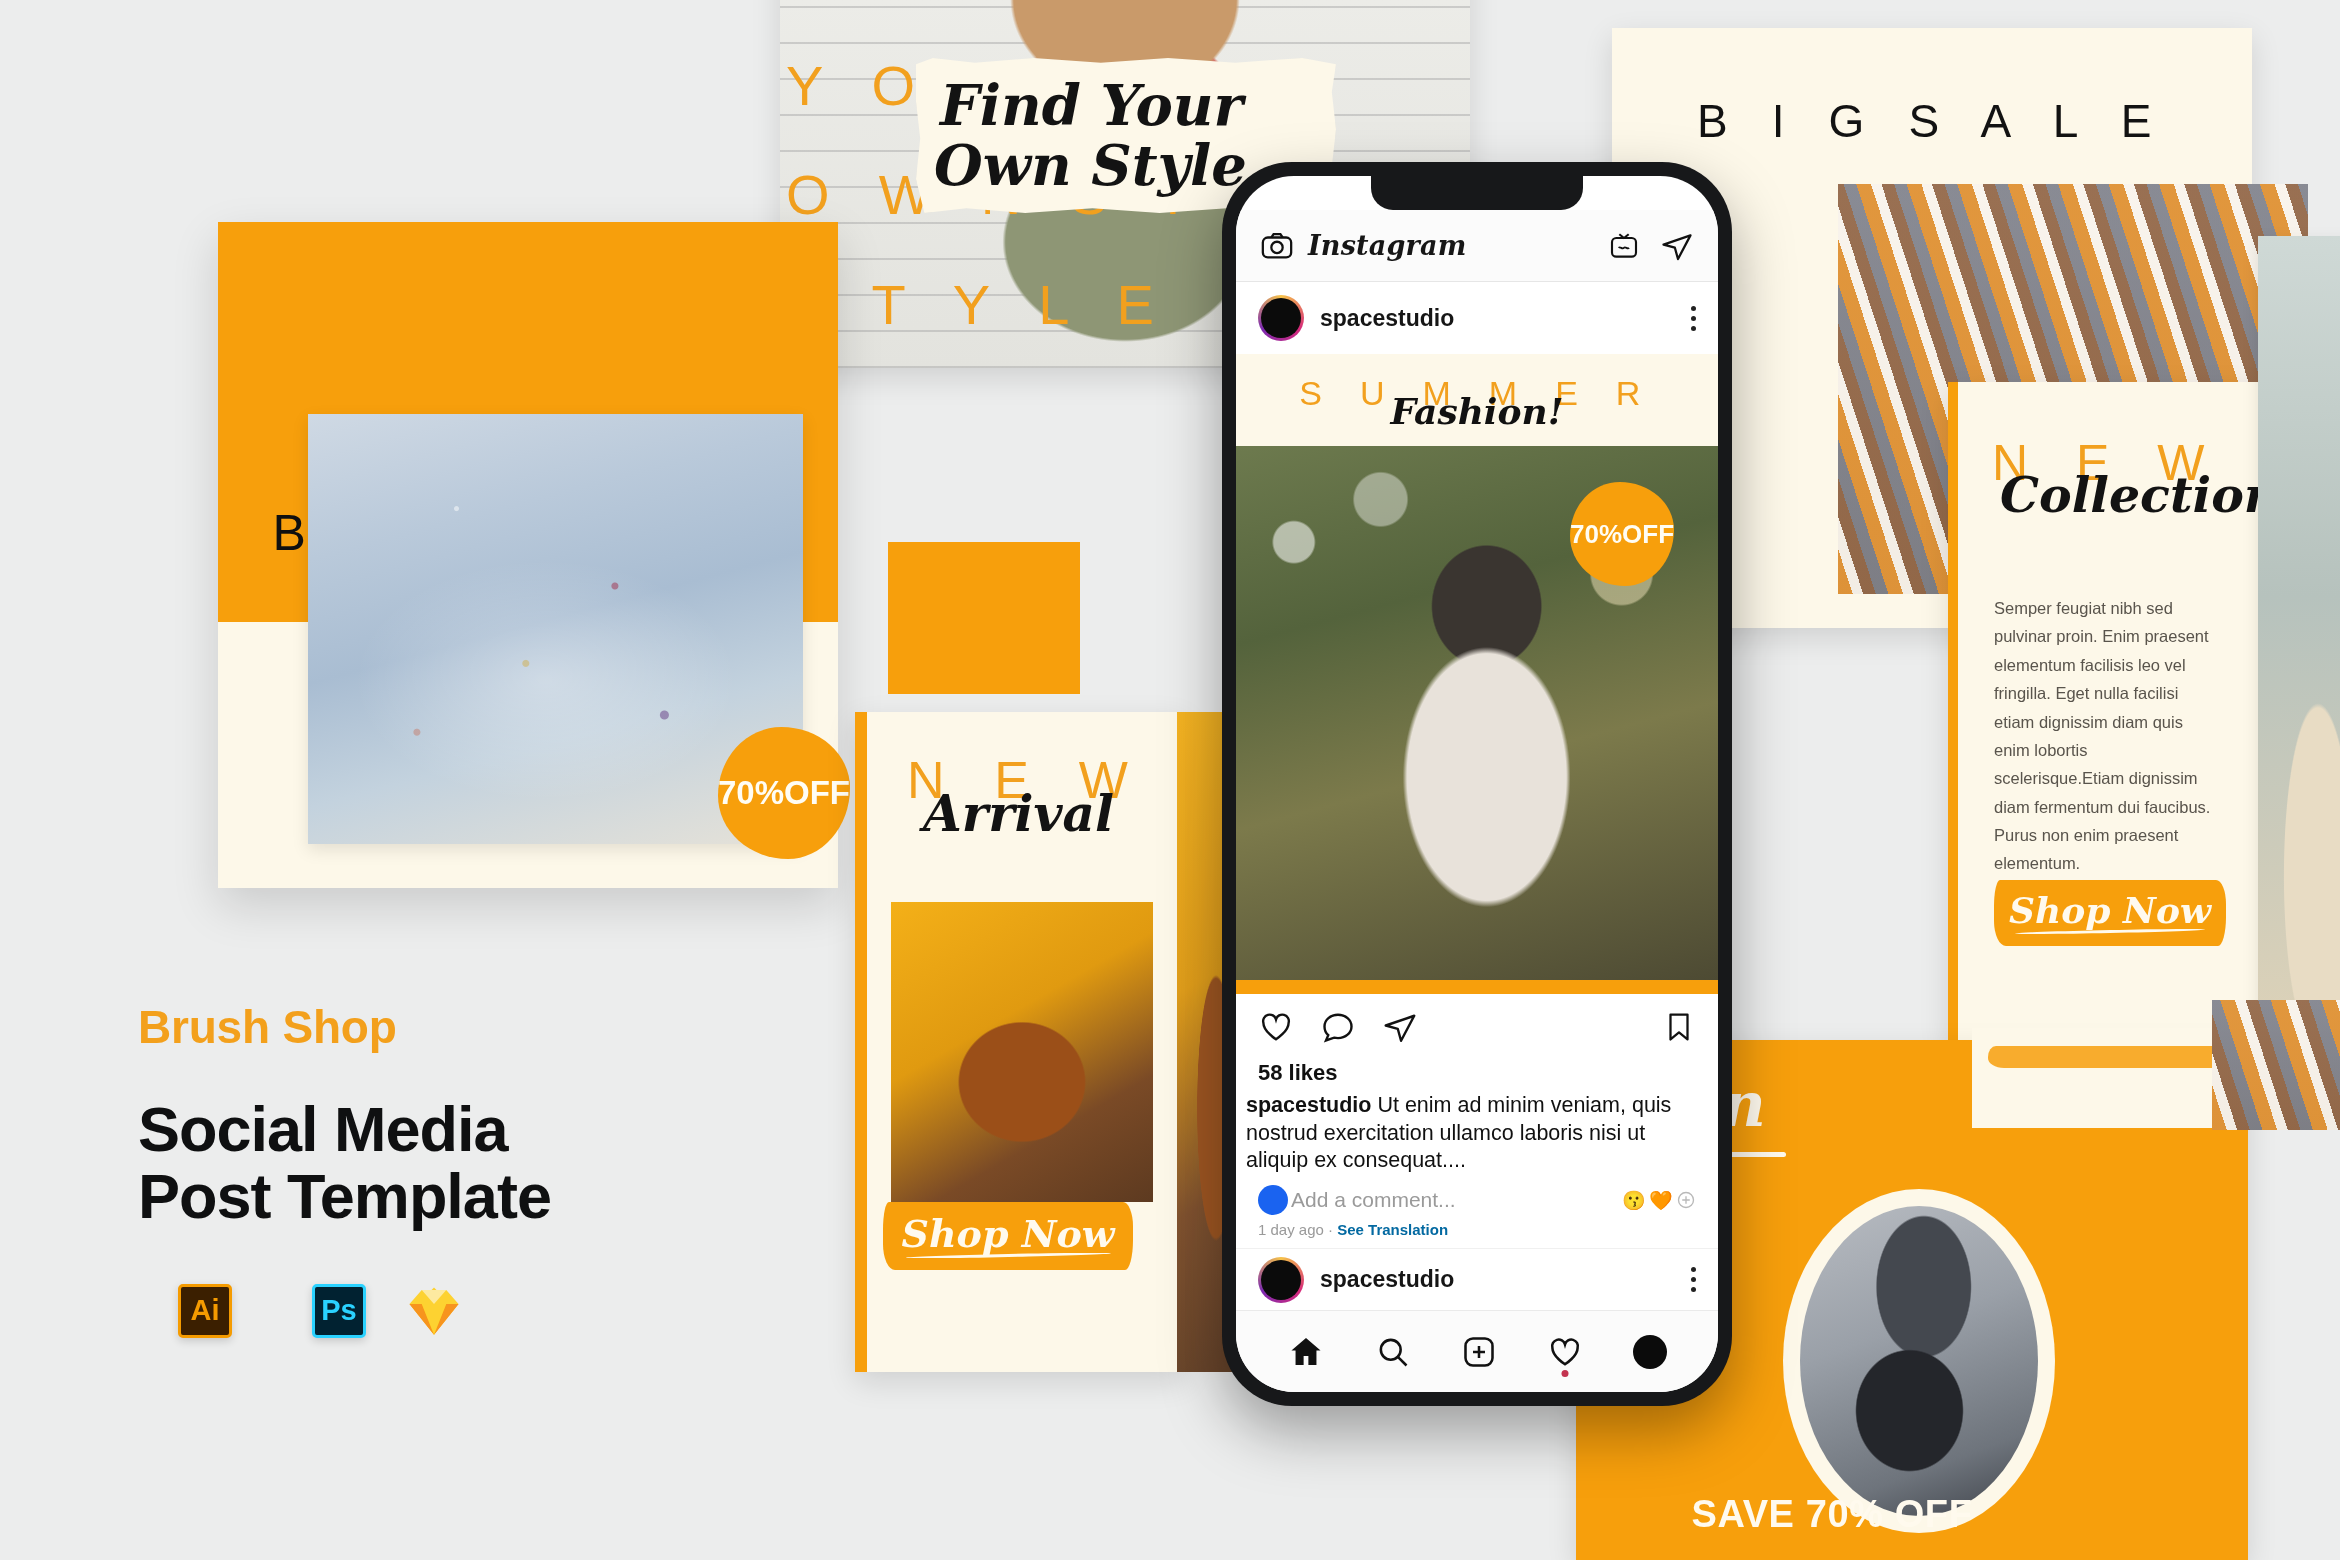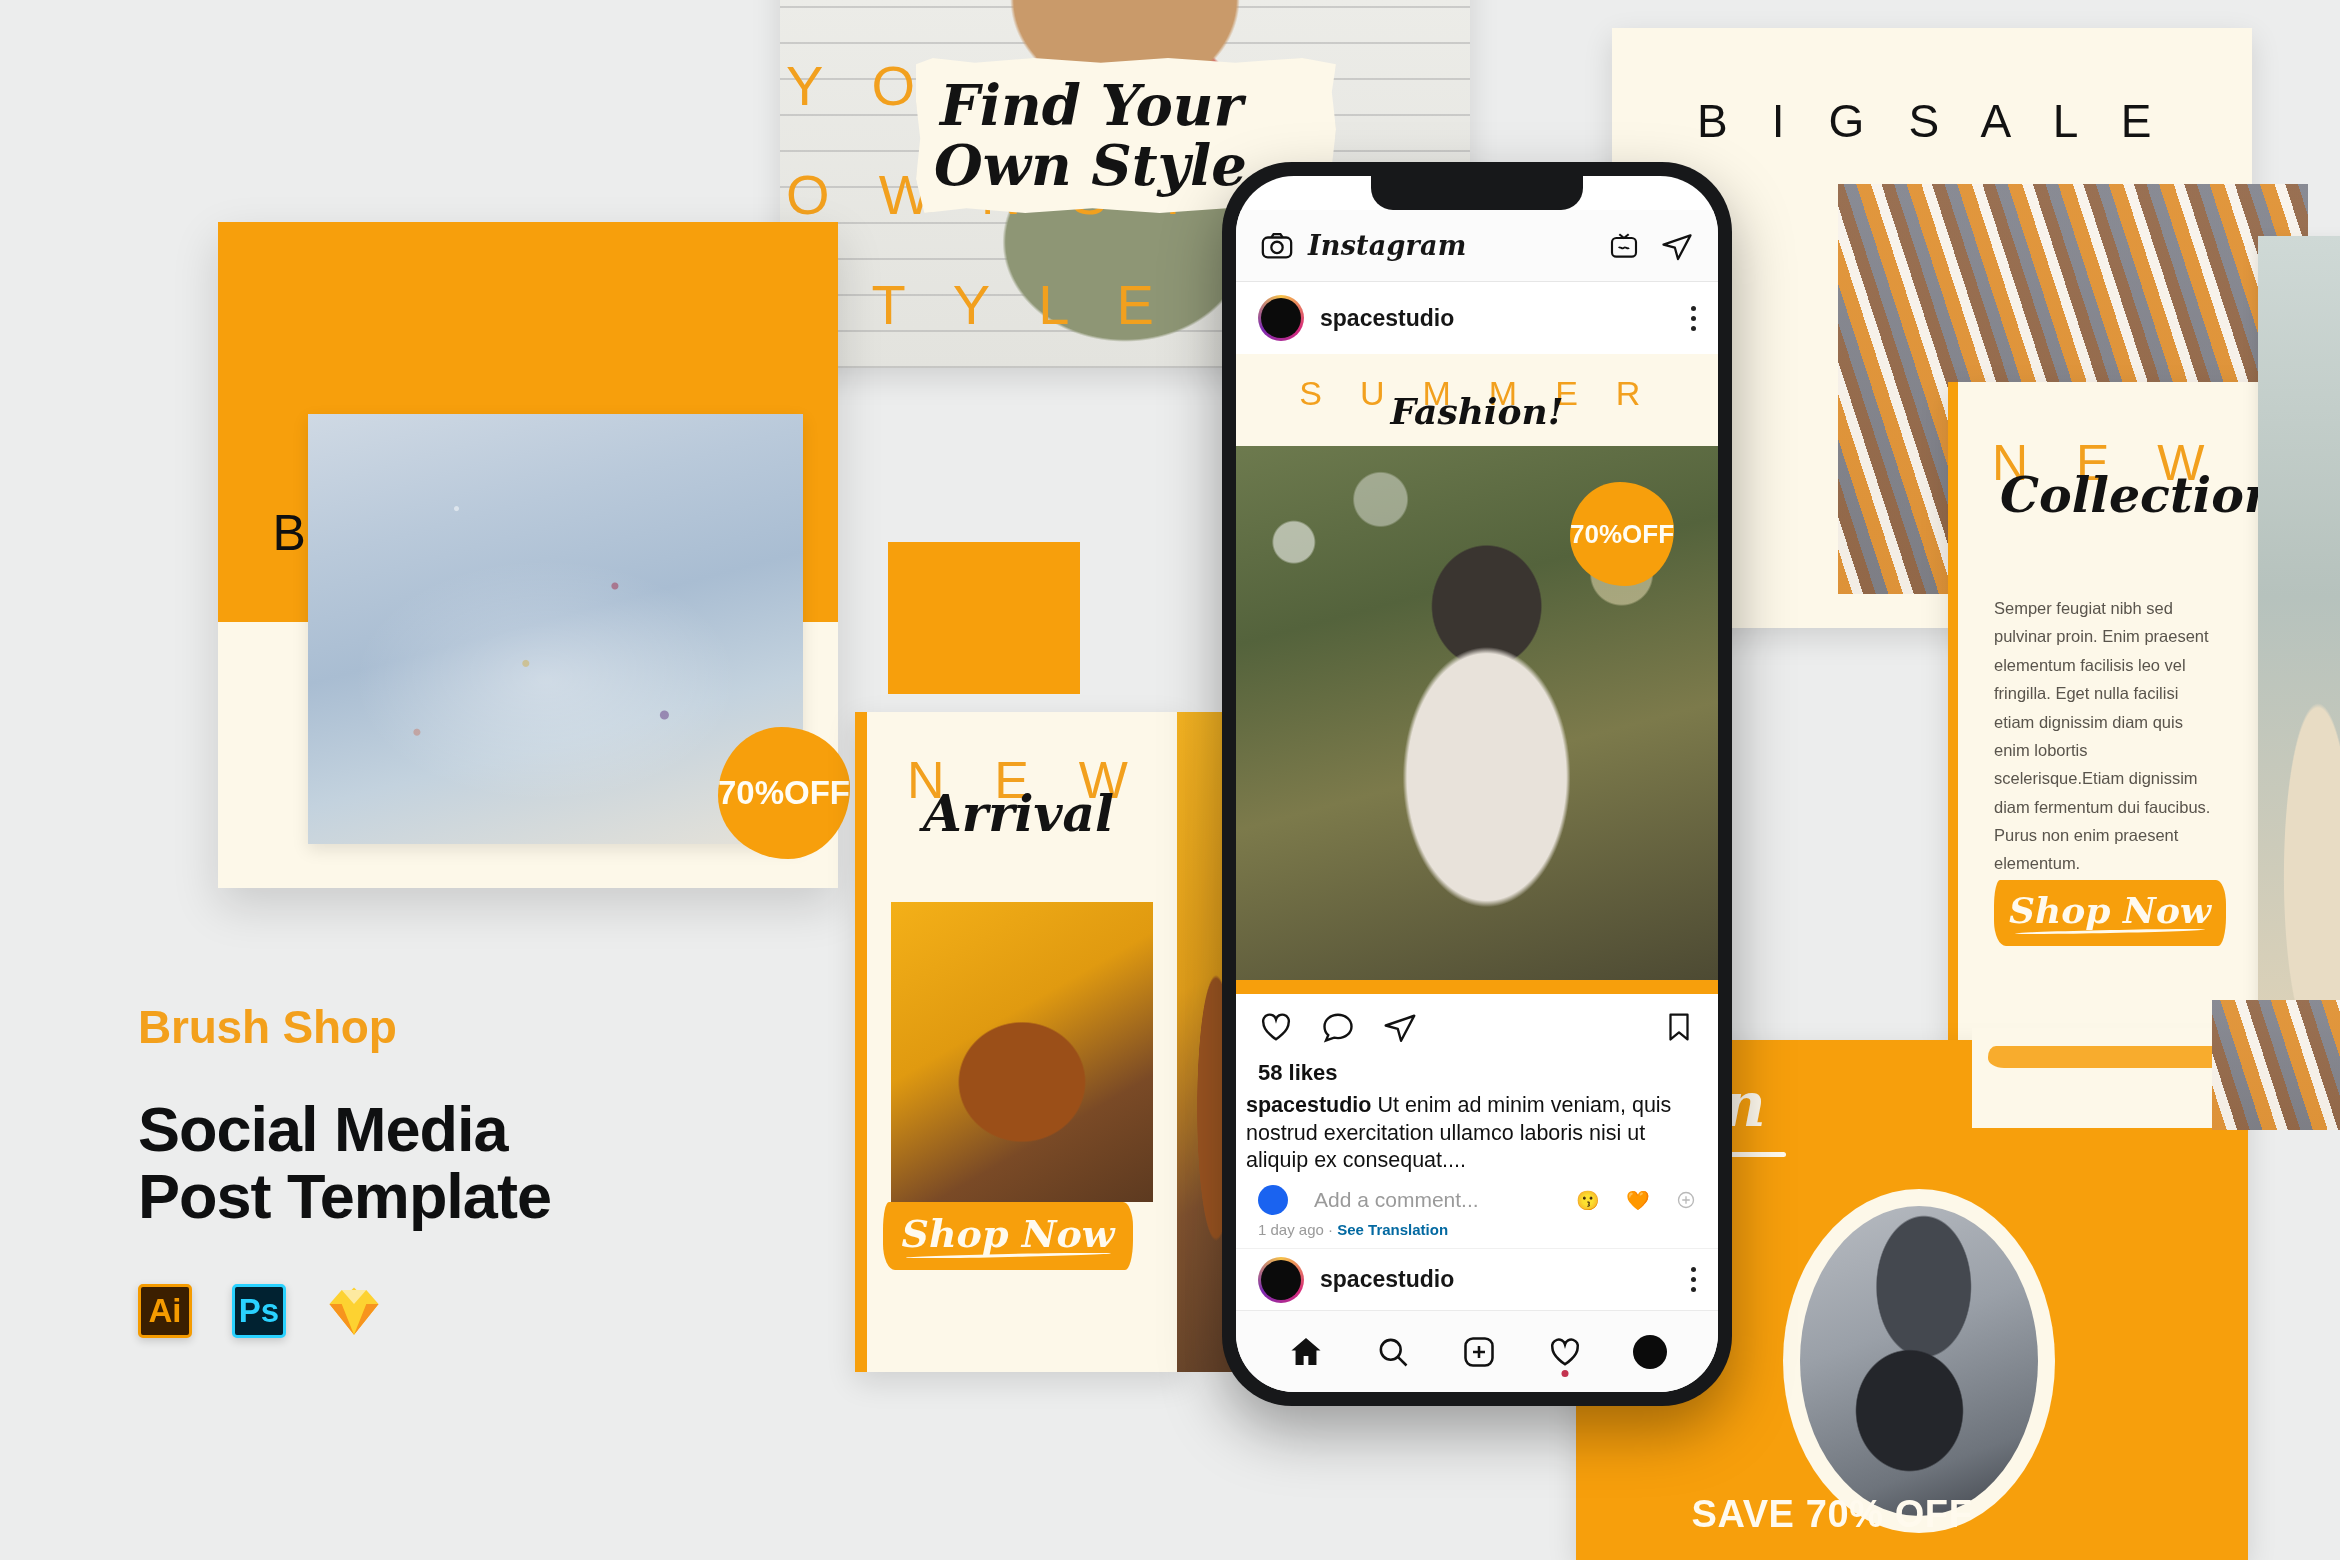--- a/index.html
+++ b/index.html
@@ -180,21 +180,21 @@
   .ig-photo { flex: 1 1 auto; position: relative; }
   .ig-strip { flex: 0 0 14px; background: #f79f0c; }
   .ig-actions {
     flex: 0 0 66px; display:flex; align-items:center; gap:26px; padding: 0 22px;
   }
   .ig-actions .grow { flex: 1; }
   .ig-likes { padding: 0 22px 4px; font-size: 22px; font-weight: bold; color:#111; }
   .ig-caption { padding: 2px 10px 0; font-size: 21.5px; line-height: 1.28; color:#111; }
   .ig-caption b { font-weight: bold; }
   .ig-comment {
-    display:flex; align-items:center; gap:26px; padding: 10px 22px 0;
+    display:flex; align-items:center; gap:3px; padding: 10px 22px 0;
   }
   .ig-comment .av { width:30px;height:30px;border-radius:50%;background:#1a63f0; flex:0 0 30px;}
   .ig-comment .ph2 { color:#9a9a9a; font-size:21px; flex:1; }
   .ig-comment .emo { font-size:19px; }
   .ig-time { padding: 6px 22px 0; font-size:15px; color:#9a9a9a; }
   .ig-time b { color:#0369a1; }
   .ig-user2 {
     margin-top: 10px; height: 62px; flex:0 0 62px;
     display:flex; align-items:center; gap:16px; padding: 0 22px;
     border-top:1px solid #f0f0f0;
@@ -209,21 +209,21 @@
     position:absolute; inset:0; overflow:hidden;
     color:#f2a01e; font-size:56px; letter-spacing:.30em;
     font-weight:300; line-height:1.95; padding: 4px 0 0 6px;
     white-space: nowrap;
   }
 
   .title-brand { color:#f3a01c; font-size:46px; font-weight:bold; letter-spacing:-.2px; }
   .title-main { color:#0f1011; font-size:63px; font-weight:bold; line-height:1.06; letter-spacing:-1px; }
 
   .appicon { width:54px; height:54px; border-radius:5px; display:flex;align-items:center;justify-content:center;
-             font-weight:bold; font-size:33px; box-shadow:0 3px 8px rgba(0,0,0,.16);}
+             font-weight:bold; font-size:29px; box-shadow:0 3px 8px rgba(0,0,0,.16);margin-left:40px;}
   .ai { background:#3b1f00; border:3px solid #f59b00; color:#f59b00; }
   .ps { background:#012231; border:3px solid #2ad2ff; color:#2ad2ff; }
 </style>
 </head>
 <body>
 
 <div class="stage">
 
   <div class="abs shadow-md" style="left:780px; top:-82px; width:690px; height:450px; overflow:hidden; background:#f3f2ee;">
     <div class="ph ph-girl-brick abs" style="inset:0;"></div>

